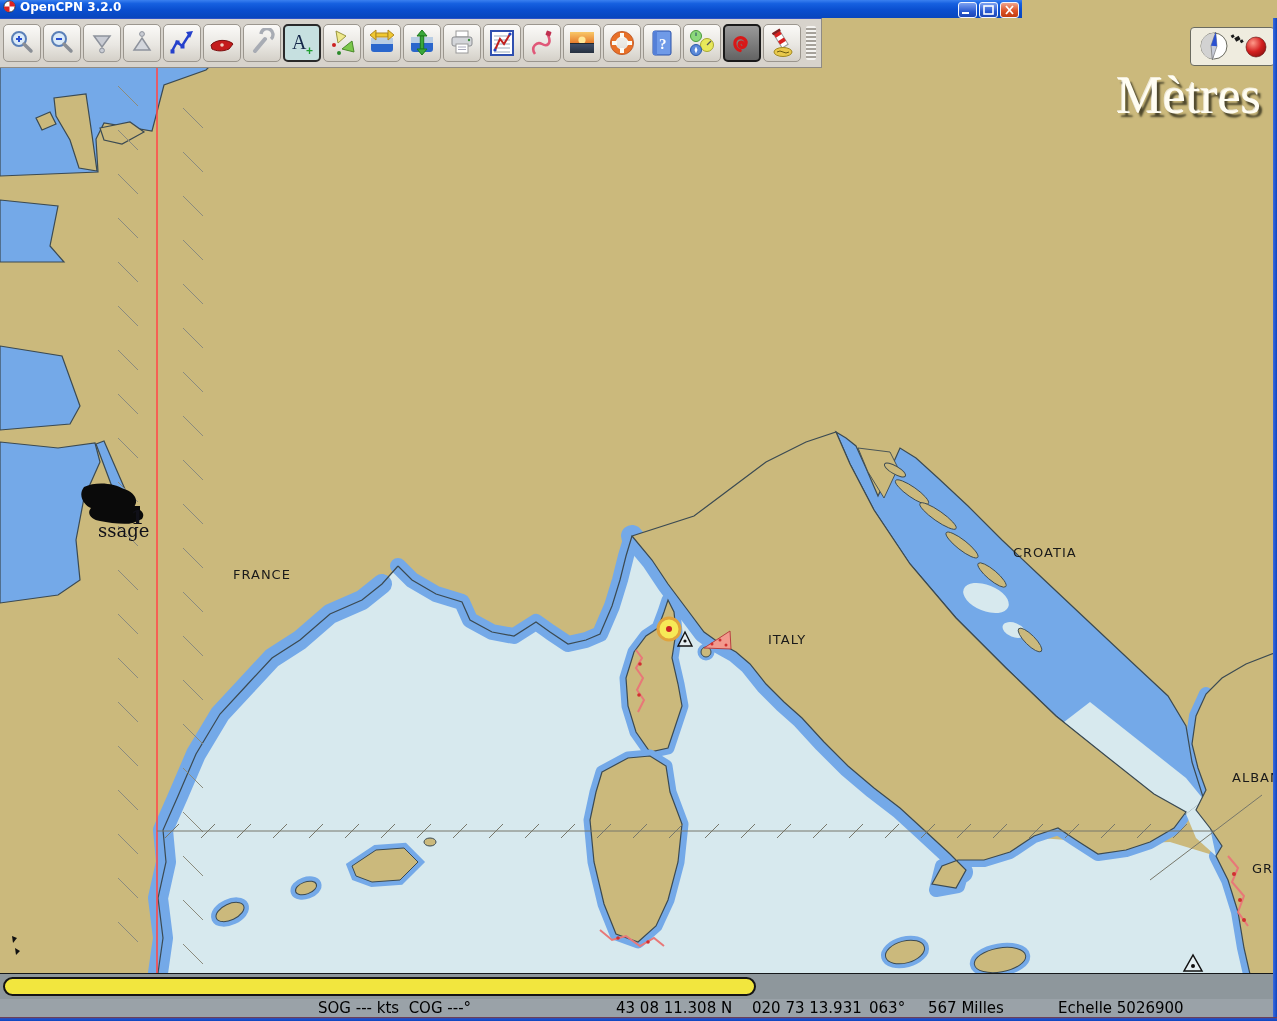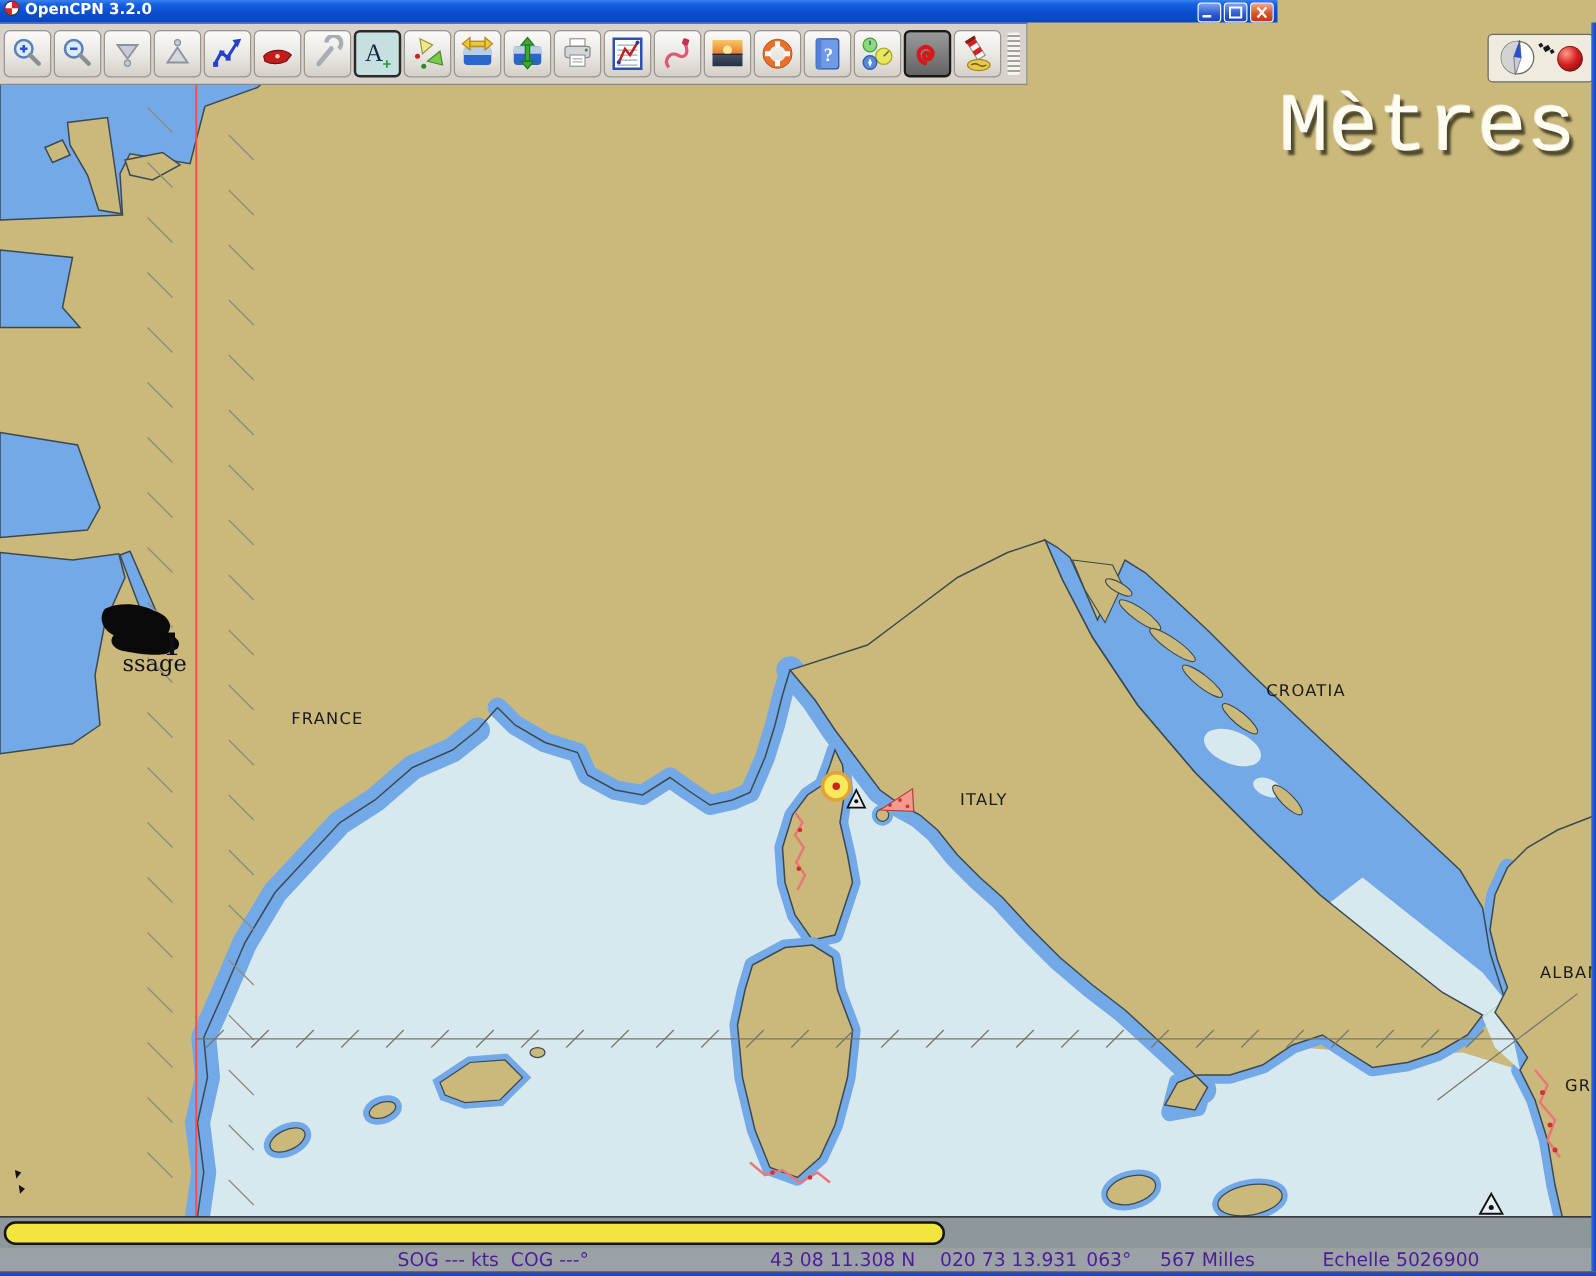--- a/index.html
+++ b/index.html
@@ -25,30 +25,30 @@
   .tb-btn.active-teal{background:#c6e0e0;border:2px solid #2a2a2a;}
   .tb-btn.active-dark{background:linear-gradient(180deg,#9a9a9a,#636363);border:2px solid #1a1a1a;}
   .tb-grip{width:10px;height:34px;margin-left:3px;
     background:repeating-linear-gradient(180deg,#f5f4f1 0 2px,#a5a19a 2px 4px);
     border-radius:2px;}
   
   .compassbox{position:absolute;left:1190px;top:27px;width:83px;height:37px;z-index:30;
     background:#efecdf;border:1px solid #6b6b60;border-radius:4px;}
   
   .units{position:absolute;right:16px;top:70px;z-index:20;
-    font-family:Liberation Mono, monospace;font-size:66px;line-height:1;
+    font-family:Liberation Serif, serif;font-size:52px;line-height:1;
     color:#fffdf2;text-shadow:3px 4px 2px rgba(55,52,30,.85),-1px -1px 0 rgba(255,255,255,.7);}
   
   .chartbar{position:absolute;left:0;top:973px;width:1277px;height:26px;z-index:30;
     background:#8e979c;border-top:1px solid #15181a;box-sizing:border-box;}
   .chartpill{position:absolute;left:3px;top:3px;width:753px;height:19px;border-radius:10px;
     background:#f2e63e;border:2px solid #141414;box-sizing:border-box;}
   
   .statusbar{position:absolute;left:0;top:999px;width:1277px;height:18px;z-index:30;
-    background:#9aa2a8;color:#4c1d95;font-size:15px;line-height:18px;white-space:pre;}
+    background:#9aa2a8;color:#000000;font-size:15px;line-height:18px;white-space:pre;}
   .statusbar span{position:absolute;top:0;}
   
   .edge-right{position:absolute;right:0;top:18px;width:4px;height:999px;z-index:50;
     background:linear-gradient(90deg,#3a6ae0,#0f46bd);}
   .edge-bottom{position:absolute;left:0;top:1017px;width:1277px;height:4px;z-index:50;
     background:linear-gradient(180deg,#8b3a2a,#1c50d0 45%,#0f46bd);}
   svg text{user-select:none;}
 </style>
 </head>
 <body>

